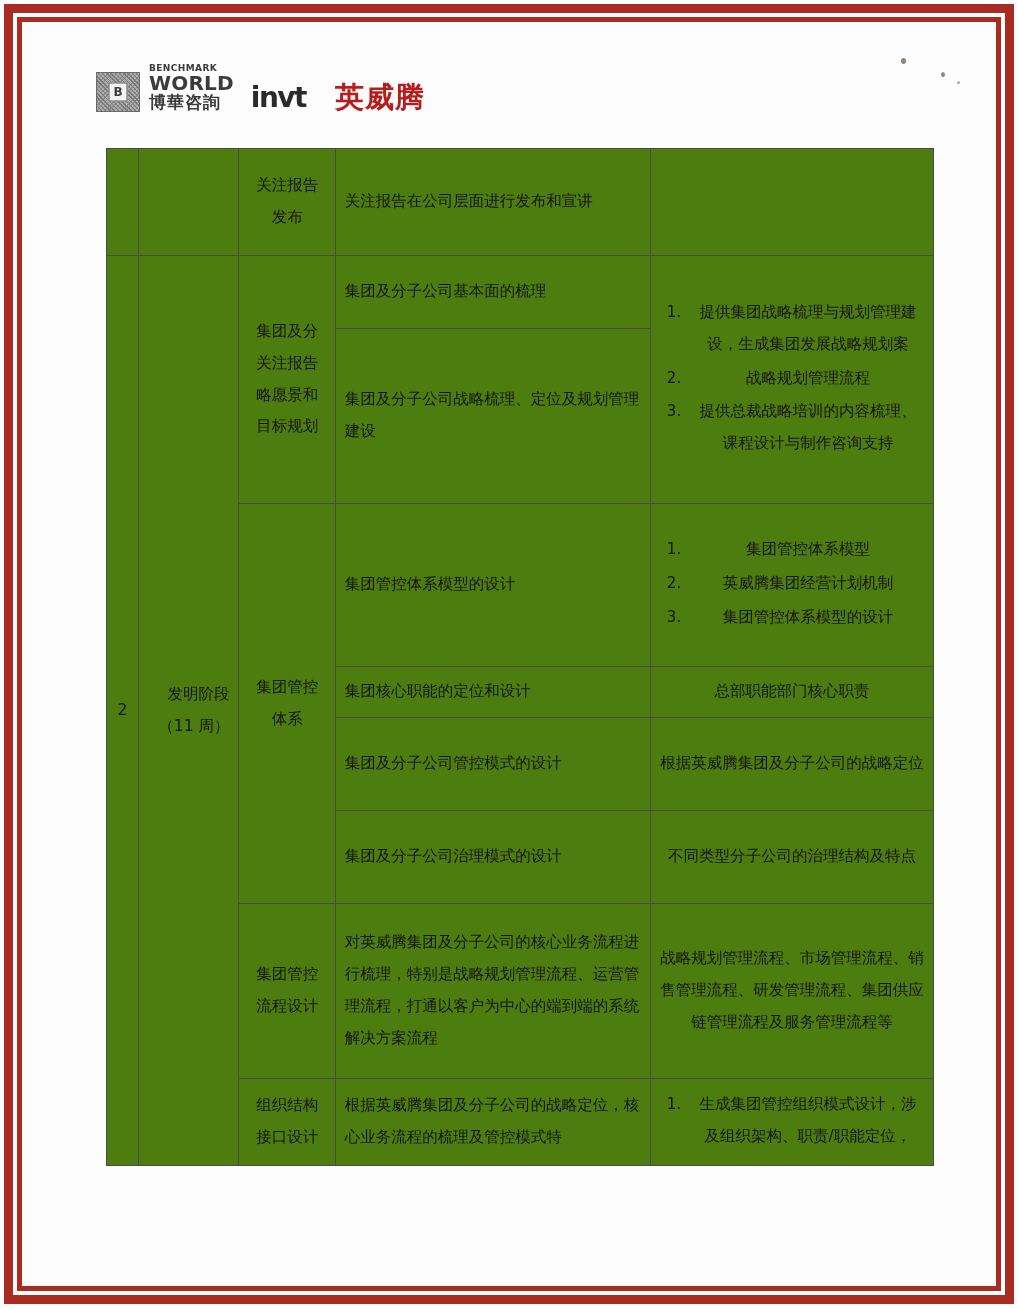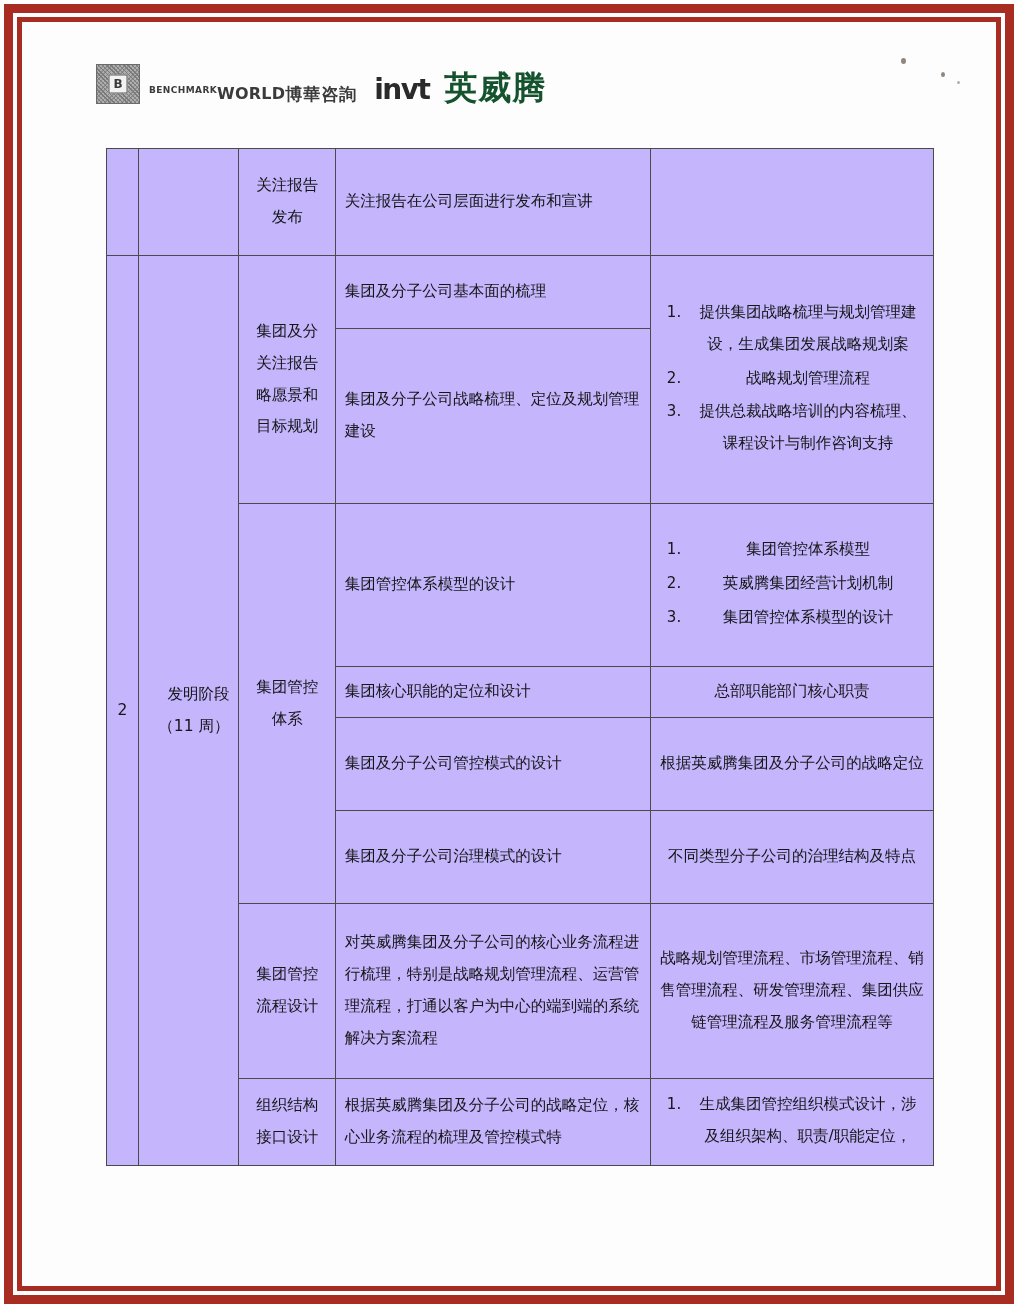--- a/index.html
+++ b/index.html
@@ -66,68 +66,68 @@
     text-align: center;
     font-size: 12px;
     font-weight: bold;
     color: #3a3a3a;
     background: #f2f2f2;
     border: 1px solid #5a5a5a;
     font-family: "DejaVu Sans", "Liberation Sans", sans-serif;
   }
   .bw-words {
     display: flex;
-    flex-direction: row;
+    flex-direction: column;
     line-height: 1.02;
     color: #3b3b3b;
     padding-bottom: 1px;
   }
   .bw-benchmark {
     font-size: 9px;
     letter-spacing: 0.4px;
     font-weight: bold;
   }
   .bw-world {
-    font-size: 16px;
+    font-size: 20px;
     font-weight: bold;
     letter-spacing: 0.2px;
   }
   .bw-cn {
     font-size: 17px;
     letter-spacing: 1px;
     font-weight: bold;
   }
   .invt {
     font-size: 28px;
     font-weight: bold;
     color: #2a2a2a;
     letter-spacing: -1.5px;
     line-height: 0.95;
     margin-left: 8px;
   }
   .invt-cn {
-    font-size: 33px;
-    font-weight: bold;
-    color: #14532d;
+    font-size: 29px;
+    font-weight: bold;
+    color: #b91c1c;
     letter-spacing: 1px;
     line-height: 1;
-    margin-left: 6px;
+    margin-left: 20px;
   }
   
   .table-wrap {
     position: absolute;
     left: 106px;
     top: 148px;
     width: 828px;
   }
   table.doc {
     border-collapse: collapse;
     width: 828px;
     table-layout: fixed;
-    background: #c4b5fd;
+    background: #4d7c0f;
   }
   table.doc td {
     border: 1px solid #4a4a4a;
     vertical-align: middle;
     color: #161616;
     font-size: 15.5px;
     line-height: 2.05;
     padding: 7px 9px;
     font-family: "DejaVu Sans", "Liberation Sans", sans-serif;
   }

